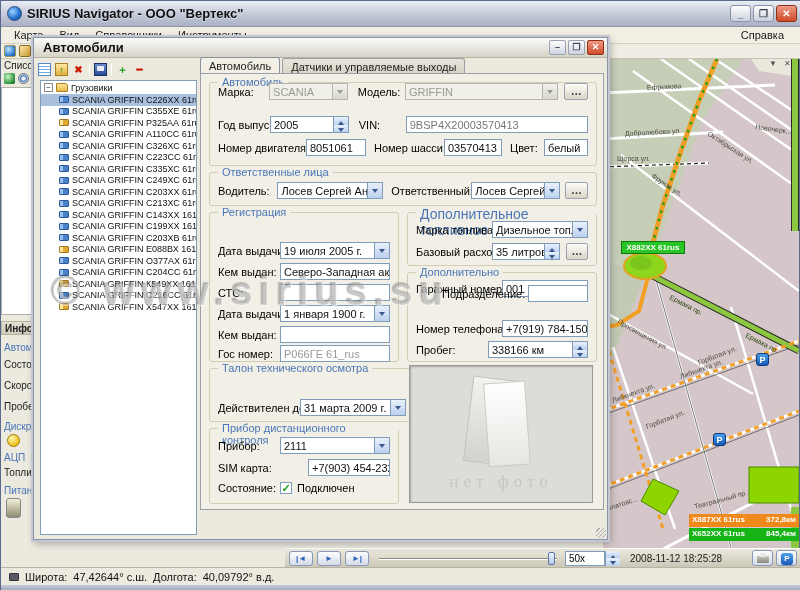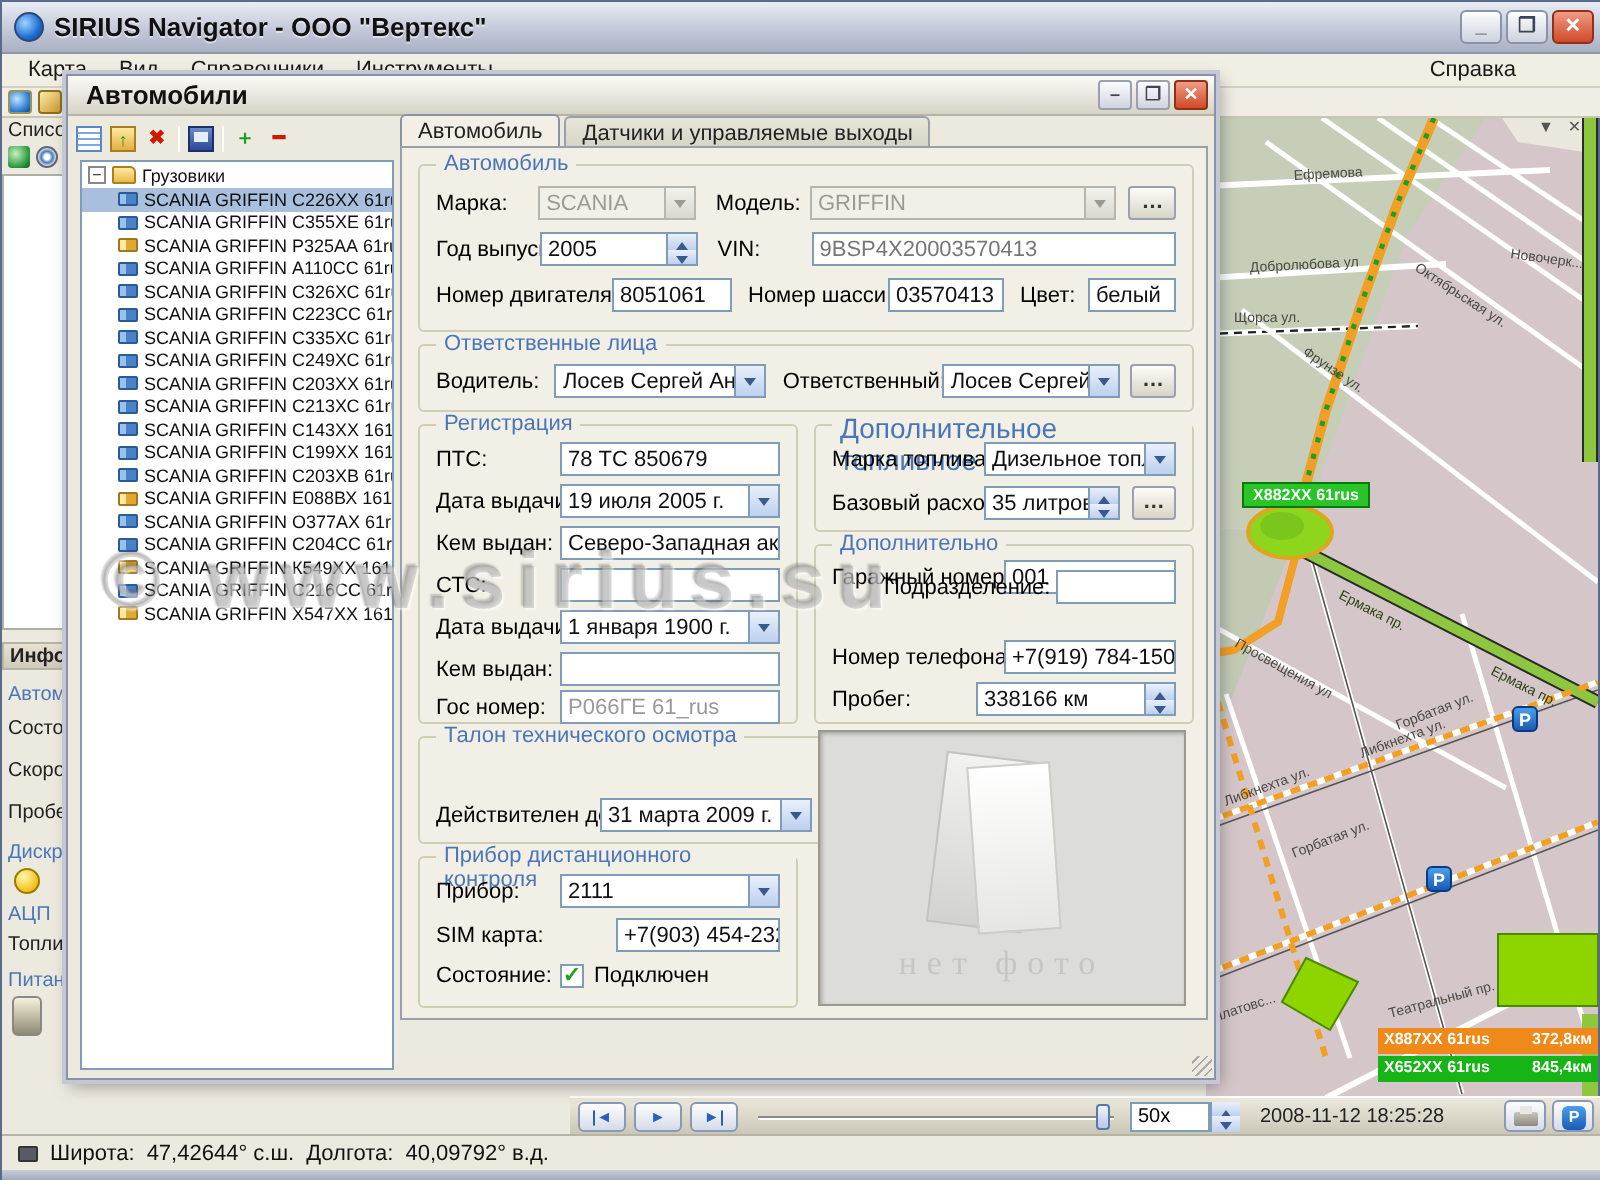--- a/index.html
+++ b/index.html
@@ -15,21 +15,21 @@
     background:radial-gradient(circle at 35% 35%, #9fd4ff, #1f6fd0 60%, #0b3f8a); border:1px solid #2b4a7a; }
   #titlebar .title { font-size:13px; font-weight:bold; color:#111; text-shadow:0 1px 0 rgba(255,255,255,.5); }
   .winbtns { margin-left:auto; display:flex; gap:2px; }
   .winbtn { width:21px; height:17px; border:1px solid #8a93a8; border-radius:3px;
     background:linear-gradient(180deg,#fdfdfd,#cdd2de); color:#3a4358; font-size:10px; line-height:15px;
     text-align:center; font-weight:bold; }
   .winbtn.close { background:linear-gradient(180deg,#f09a85,#cf4a28); color:#fff; border-color:#903018; }
   #menubar { position:absolute; left:0; top:26px; width:800px; height:17px; background:#f1efe4;
     display:flex; align-items:center; gap:2px; padding:0 6px; border-bottom:1px solid #d6d2c2; }
   .menu-item { padding:1px 7px; color:#1a1a1a; }
-  .menu-right { margin-left:auto; margin-right:30px; }
+  .menu-right { margin-left:auto; margin-right:4px; }
   #toolbar-row { position:absolute; left:0; top:43px; width:800px; height:15px; background:#f0eee4;
     border-bottom:1px solid #c9c5b5; display:flex; align-items:center; gap:3px; padding:0 3px; }
   .tb-ic { width:12px; height:12px; border-radius:2px; }
   .tb-globe { background:radial-gradient(circle at 35% 35%, #bfe4ff, #2f7fd0 65%, #0b4a90); border:1px solid #9a935a; }
   .tb-wrench { background:linear-gradient(135deg,#ffe9a8,#c89a30); border:1px solid #8a7020; }
 
   
   #left-strip { position:absolute; left:0; top:58px; width:33px; height:507px; background:#eceadf; overflow:hidden; }
   .strip-label { white-space:nowrap; font-size:10px; color:#222; padding:1px 0 0 3px; }
   .strip-label.blue { color:#4a76b8; }
@@ -421,21 +421,21 @@
 
     <div id="tab-strip">
       <span class="tab active">Автомобиль</span>
       <span class="tab">Датчики и управляемые выходы</span>
     </div>
 
     <div id="tab-page">
 
       <div class="groupbox" style="left:8px; top:8px; width:388px; height:84px;">
         <span class="gb-title">Автомобиль</span>
-        <div class="frow" style="top:10px;">
+        <div class="frow" style="top:0;">
           <span class="flabel" style="width:52px;">Марка:</span>
           <span class="xp-input xp-combo disabled" style="width:80px;">
               <span>SCANIA</span>
               <span class="combo-btn"></span>
             </span>
           <span class="flabel" style="width:48px; margin-left:10px;">Модель:</span>
           <span class="xp-input xp-combo disabled" style="width:156px;">
               <span>GRIFFIN</span>
               <span class="combo-btn"></span>
             </span>
@@ -483,26 +483,20 @@
           <span class="xp-input xp-combo" style="width:92px;">
               <span>Лосев Сергей Анатоль</span>
               <span class="combo-btn"></span>
             </span>
           <span class="dots-btn" style="margin-left:5px;">…</span>
         </div>
       </div>
 
       <div class="groupbox" style="left:8px; top:138px; width:190px; height:150px;">
         <span class="gb-title">Регистрация</span>
-        <div class="frow" style="top:8px;">
-          <span class="flabel" style="width:62px;">ПТС:</span>
-          <span class="xp-input" style="flex:1;">
-              <span>78 ТС 850679</span>
-            </span>
-        </div>
         <div class="frow" style="top:29px;">
           <span class="flabel" style="width:62px;">Дата выдачи:</span>
           <span class="xp-input xp-combo" style="flex:1;">
               <span>19   июля   2005 г.</span>
               <span class="combo-btn"></span>
             </span>
         </div>
         <div class="frow" style="top:50px;">
           <span class="flabel" style="width:62px;">Кем выдан:</span>
           <span class="xp-input" style="flex:1;">

